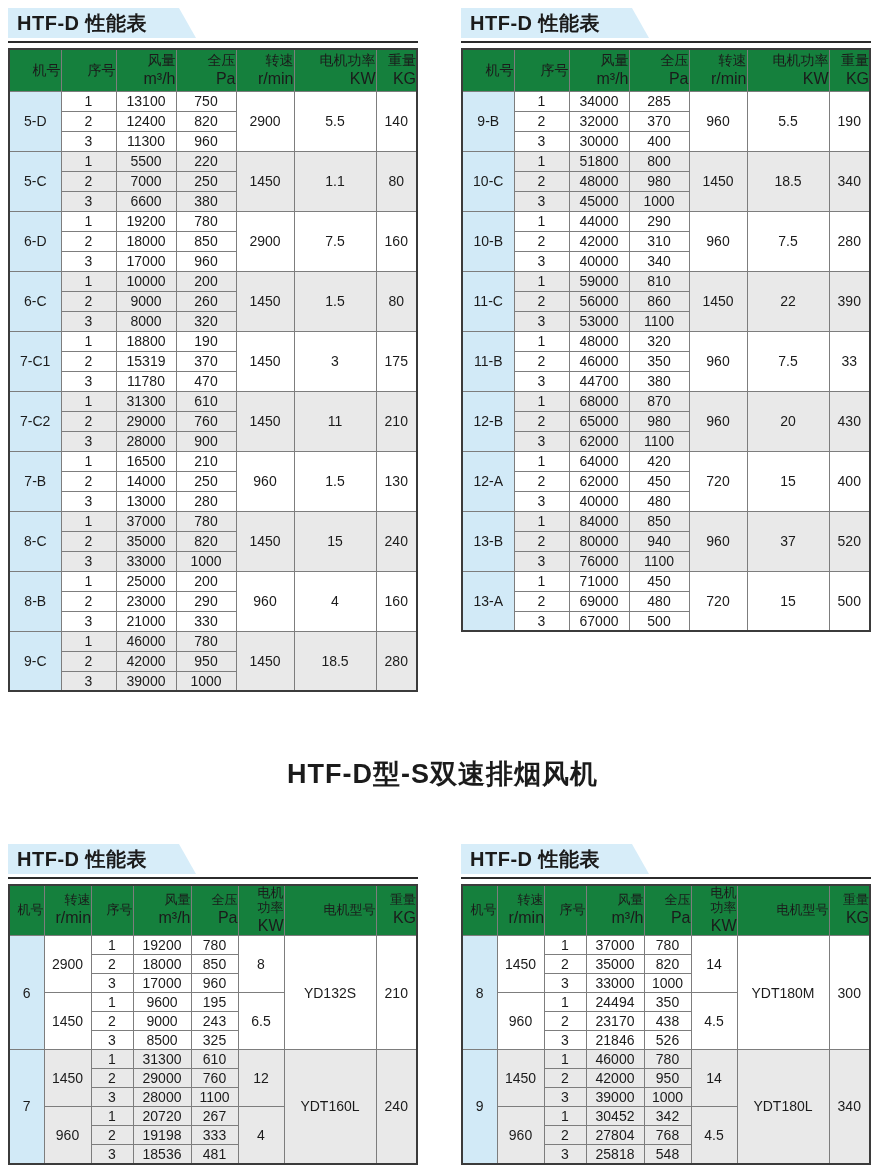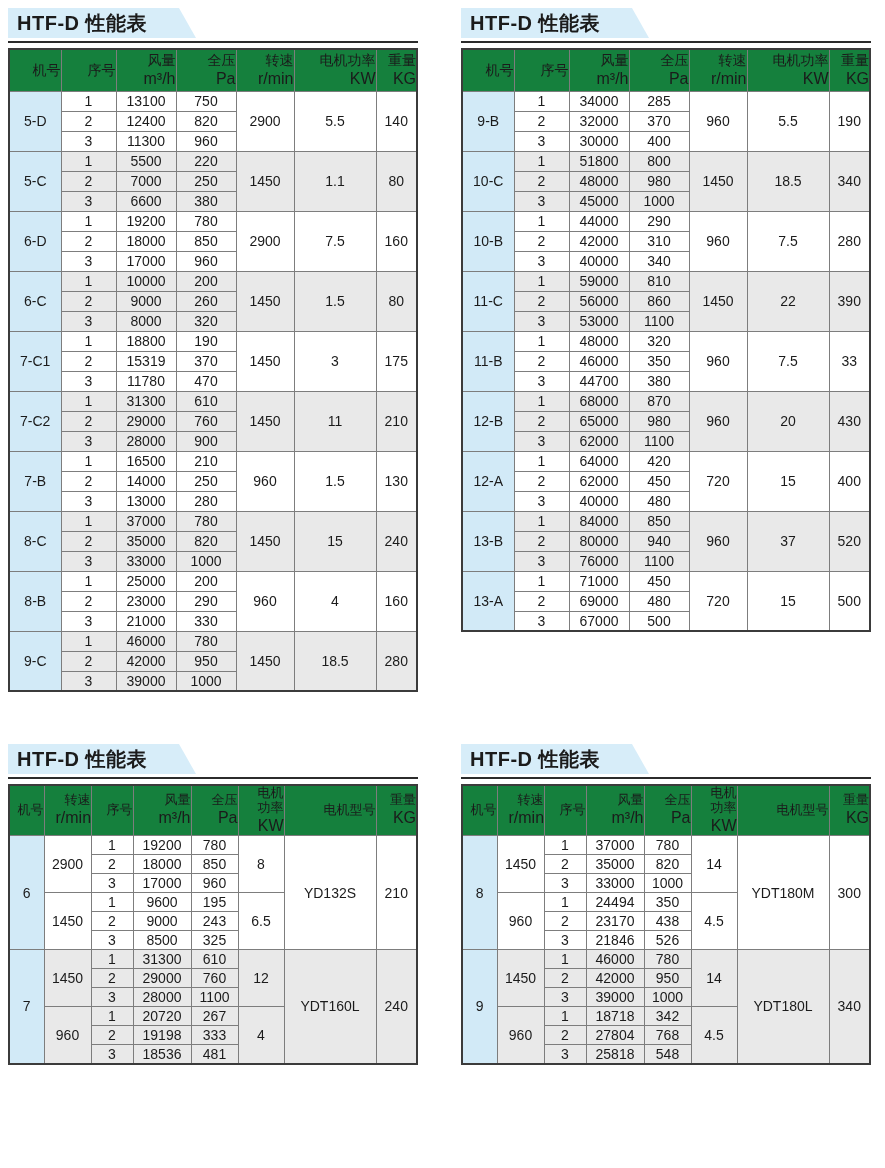--- a/index.html
+++ b/index.html
@@ -526,20 +526,21 @@
             <tr>
               <td class="seq">3</td>
               <td class="flow">67000</td>
               <td class="press">500</td>
             </tr>
           </tbody>
       </table>
     </section>
   </div>
 
+  <h2 class="mid-title">HTF-D型-S双速排烟风机</h2>
 
   <div class="tables-row bottom">
     <section class="table-block">
       <div class="banner">
         <span>HTF-D 性能表</span>
       </div>
       <div class="banner-rule"></div>
       <table class="perf dual">
         <colgroup>
             <col style="width:35px">
@@ -768,21 +769,21 @@
               <td class="press">950</td>
             </tr>
             <tr class="stripe">
               <td class="seq">3</td>
               <td class="flow">39000</td>
               <td class="press">1000</td>
             </tr>
             <tr class="stripe">
               <td class="speed" rowspan="3">960</td>
               <td class="seq">1</td>
-              <td class="flow">18718</td>
+              <td class="flow">30452</td>
               <td class="press">342</td>
               <td class="power" rowspan="3">4.5</td>
             </tr>
             <tr class="stripe">
               <td class="seq">2</td>
               <td class="flow">27804</td>
               <td class="press">768</td>
             </tr>
             <tr class="stripe">
               <td class="seq">3</td>

